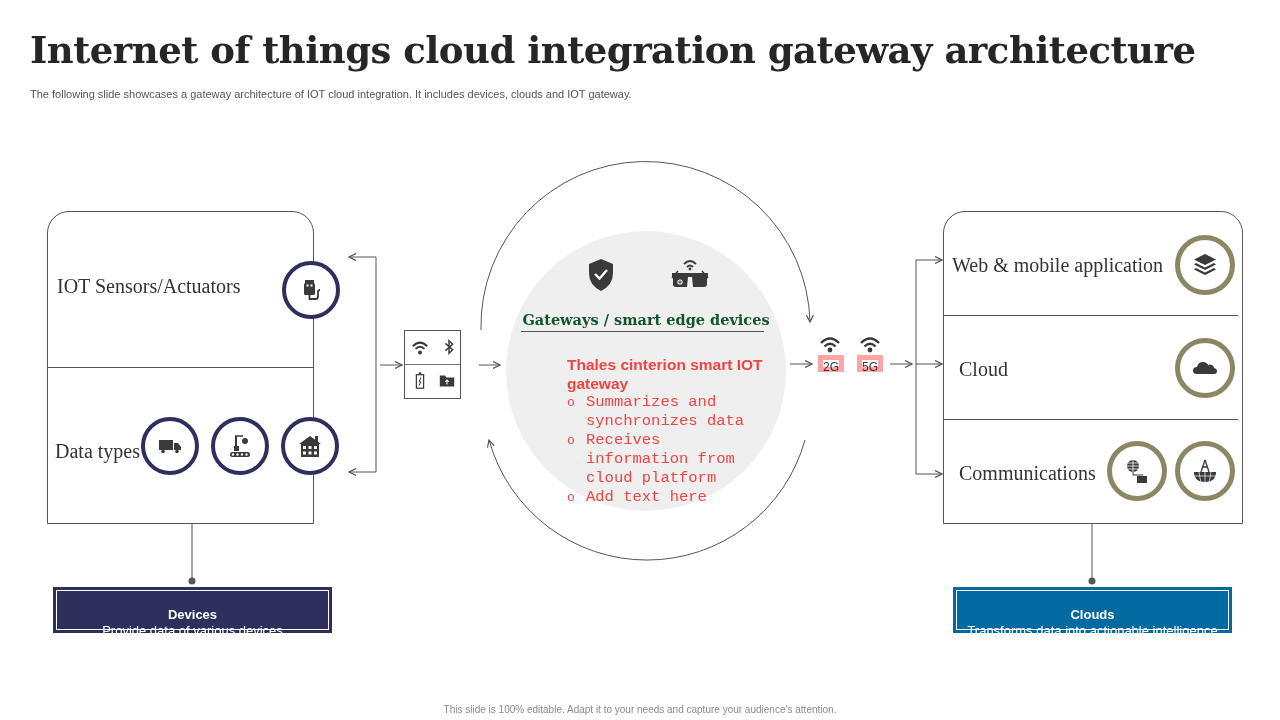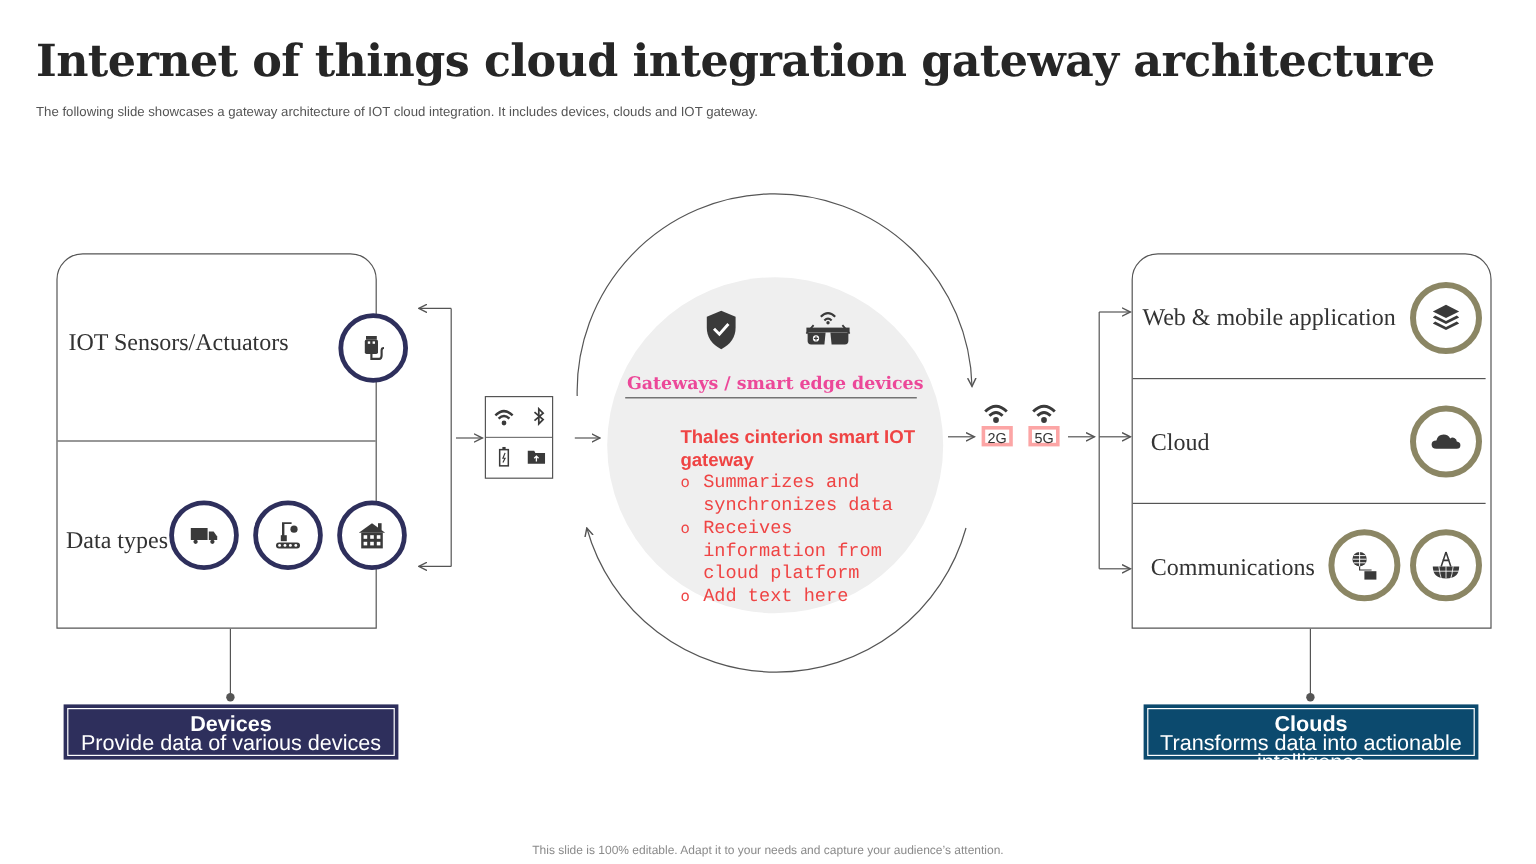--- a/index.html
+++ b/index.html
@@ -18,35 +18,35 @@
   .ring { position:absolute; width:52px; height:52px; border-radius:50%; box-sizing:border-box; display:flex; align-items:center; justify-content:center; background:#fff; }
   .ring-navy { border:4px solid #2e2f5c; }
   .ring-olive { border:5px solid #8b8664; }
   .ring svg { width:28px; height:28px; }
 
   .icon-box { left:404px; top:330px; width:57px; height:69px; border:1px solid #555; box-sizing:border-box; }
   .icon-box .sep { position:absolute; left:0; right:0; top:33px; border-top:1px solid #777; }
   .icon-box svg { position:absolute; width:18px; height:18px; }
 
   .circle-bg { left:506px; top:231px; width:280px; height:280px; border-radius:50%; background:#efefef; }
-  .gw-title { left:506px; width:280px; top:311px; text-align:center; font-family:"DejaVu Serif", "Liberation Serif", serif; font-weight:bold; font-size:14.5px; color:#ec4899; white-space:nowrap; }
+  .gw-title { left:506px; width:280px; top:311px; text-align:center; font-family:"DejaVu Serif", "Liberation Serif", serif; font-weight:bold; font-size:14.5px; color:#14532d; white-space:nowrap; }
   .gw-underline { left:521px; top:331px; width:243px; border-top:1.5px solid #555; }
   .gw-body { left:567px; top:355px; width:200px; font-size:15.5px; line-height:19px; color:#ef4444; }
   .gw-body .head { font-weight:bold; }
   .gw-body ul { list-style:none; margin:0; padding:0; }
   .gw-body li { position:relative; padding-left:19px;font-family:Liberation Mono, monospace; }
   .gw-body li::before { content:"o"; position:absolute; left:0; top:0; font-size:13px; }
 
-  .net-tag { position:absolute; width:26px; height:17px; border:3px solid #fca5a5; box-sizing:border-box; font-size:12px; text-align:center; line-height:15px; color:#333; background:#fff; }
+  .net-tag { position:absolute; width:26px; height:17px; border:5px solid #fca5a5; box-sizing:border-box; font-size:12px; text-align:center; line-height:15px; color:#333; background:#fff; }
 
   .callout { position:absolute; height:46px; box-sizing:border-box; padding:3px; }
-  .callout .inner { width:100%; height:100%; border:1px solid #fff; box-sizing:border-box; color:#fff; text-align:center; font-size:18px; line-height:16px; padding-top:4px; }
+  .callout .inner { width:100%; height:100%; border:1px solid #fff; box-sizing:border-box; color:#fff; text-align:center; font-size:13px; line-height:16px; padding-top:16px; }
   .callout .inner b { display:block; }
   .callout-navy { left:53px; top:587px; width:279px; background:#2e2f5c; }
-  .callout-olive { left:953px; top:587px; width:279px; background:#0c4a6e; }
+  .callout-olive { left:953px; top:587px; width:279px; background:#0369a1; }
 
   svg.lines { position:absolute; left:0; top:0; width:1280px; height:720px; pointer-events:none; }
 </style>
 </head>
 <body>
 
 <div class="abs title">Internet of things cloud integration gateway architecture</div>
 <div class="abs subtitle">The following slide showcases a gateway architecture of IOT cloud integration. It includes devices, clouds and IOT gateway.</div>
 
 <svg class="lines" viewBox="0 0 1280 720">

